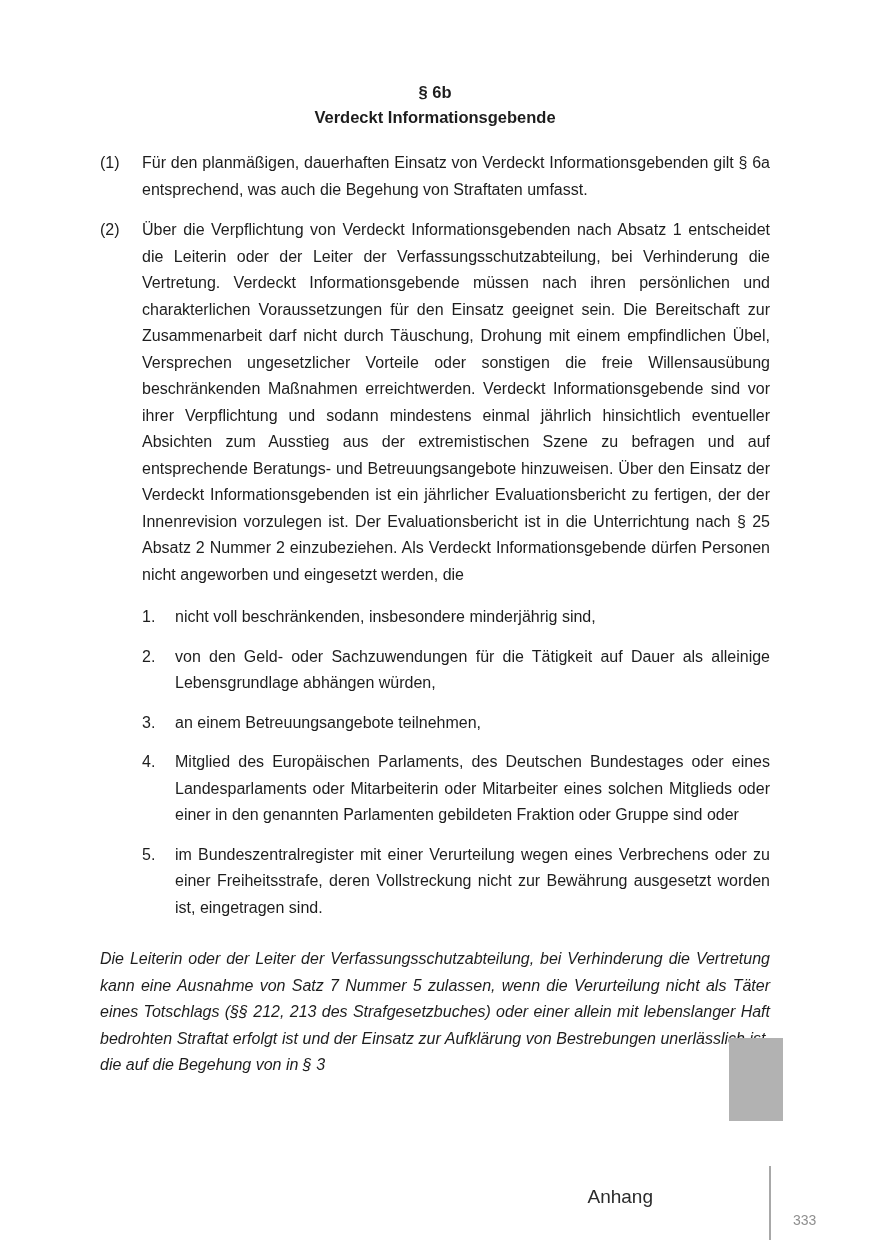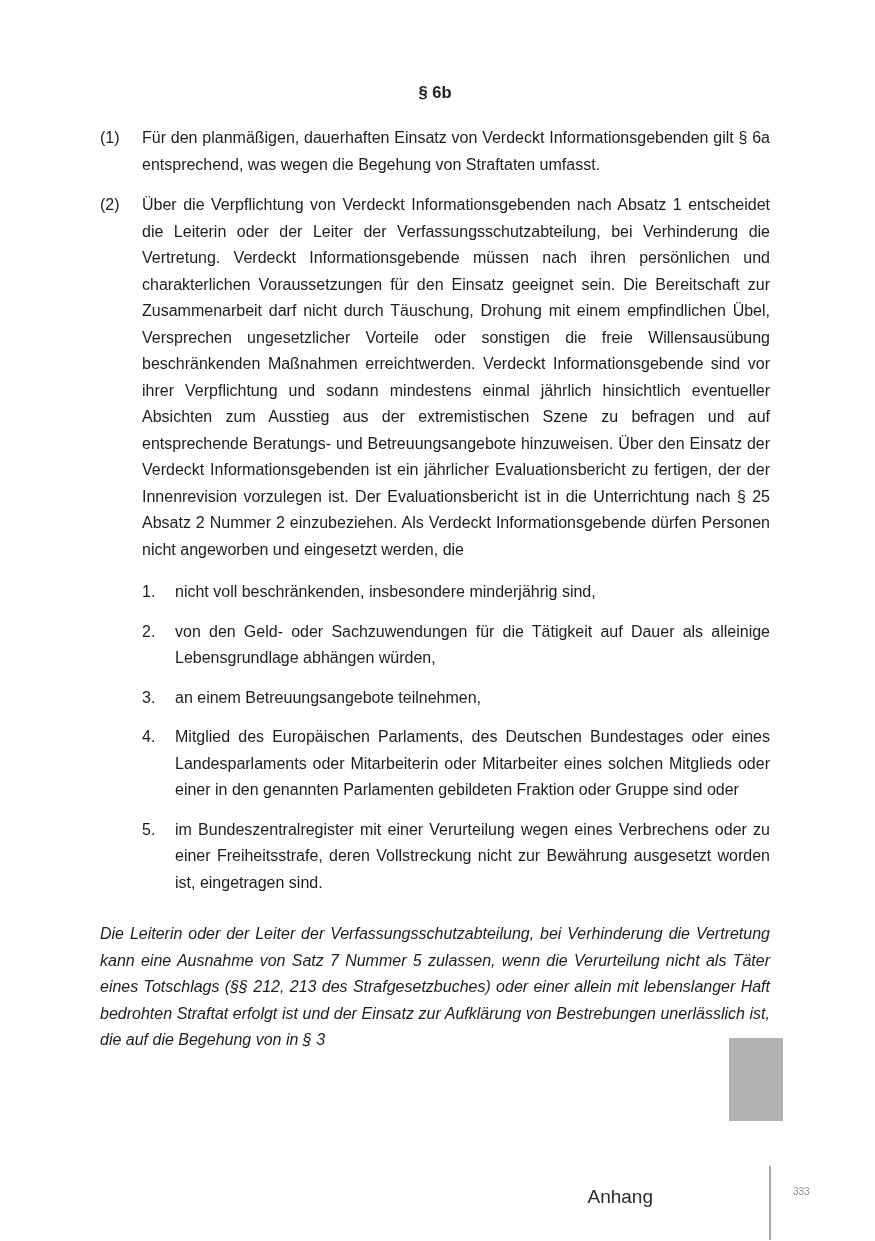--- a/index.html
+++ b/index.html
@@ -42,38 +42,39 @@
   }
   .footer-label{
     position:absolute;top:1186px;right:130px;
     font-size:19px;color:var(--footer-label);
   }
   .footer-divider{
     position:absolute;left:769px;top:1166px;width:2px;height:74px;
     background:var(--divider);
   }
   .footer-page{
-    position:absolute;left:793px;top:1186px;
-    font-size:10px;color:var(--page-number);
+    position:absolute;left:793px;top:1212px;
+    font-size:14px;color:var(--page-number);
   }
 </style>
 </head>
 <body>
 
 <div class="page">
 
   <div class="content">
 
     <div class="heading">
       <div class="sec">§ 6b</div>
+      <div class="ttl">Verdeckt Informationsgebende</div>
     </div>
 
     <div class="para">
       <span class="marker">(1)</span>
-      <div class="ptext">Für den planmäßigen, dauerhaften Einsatz von Verdeckt Informationsgebenden gilt § 6a entsprechend, was wegen die Begehung von Straftaten umfasst.</div>
+      <div class="ptext">Für den planmäßigen, dauerhaften Einsatz von Verdeckt Informationsgebenden gilt § 6a entsprechend, was auch die Begehung von Straftaten umfasst.</div>
     </div>
 
     <div class="para">
       <span class="marker">(2)</span>
       <div class="ptext">Über die Verpflichtung von Verdeckt Informationsgebenden nach Absatz 1 entscheidet die Leiterin oder der Leiter der Verfassungsschutzabteilung, bei Verhinderung die Vertretung. Verdeckt Informationsgebende müssen nach ihren persönlichen und charakterlichen Voraussetzungen für den Einsatz geeignet sein. Die Bereitschaft zur Zusammenarbeit darf nicht durch Täuschung, Drohung mit einem empfindlichen Übel, Versprechen ungesetzlicher Vorteile oder sonstigen die freie Willensausübung beschränkenden Maßnahmen erreichtwerden. Verdeckt Informationsgebende sind vor ihrer Verpflichtung und sodann mindestens einmal jährlich hinsichtlich eventueller Absichten zum Ausstieg aus der extremistischen Szene zu befragen und auf entsprechende Beratungs- und Betreuungsangebote hinzuweisen. Über den Einsatz der Verdeckt Informationsgebenden ist ein jährlicher Evaluationsbericht zu fertigen, der der Innenrevision vorzulegen ist. Der Evaluationsbericht ist in die Unterrichtung nach § 25 Absatz 2 Nummer 2 einzubeziehen. Als Verdeckt Informationsgebende dürfen Personen nicht angeworben und eingesetzt werden, die</div>
     </div>
 
     <div class="list">
 
       <div class="list-item">

